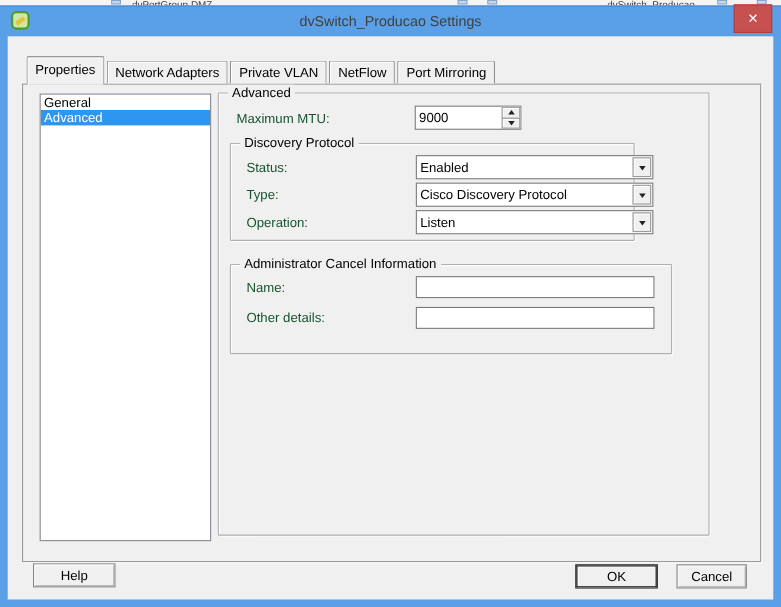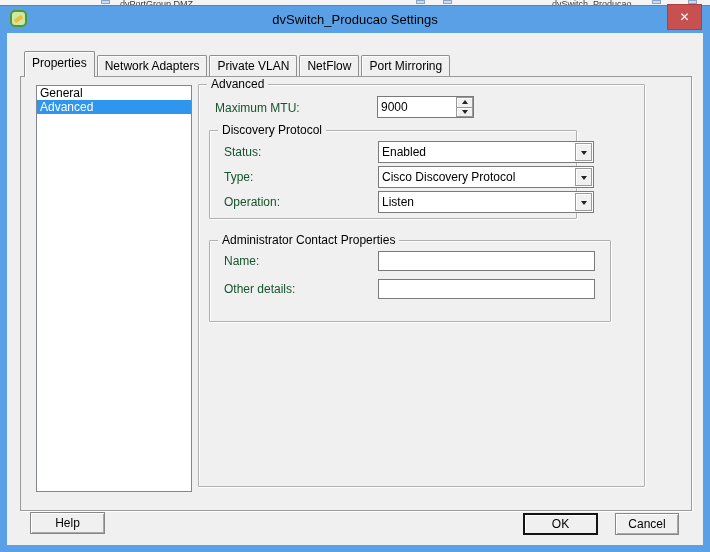--- a/index.html
+++ b/index.html
@@ -16,21 +16,21 @@
   .bg-ico { position:absolute; top:0; height:4px; width:9px; border:1px solid #8aa6c9; background:#c8dcf2; }
 
   
   .dialog {
     position:absolute; left:0; top:5px; width:710px; height:547px;
     background:#5aa0e6; border-top:1px solid #4488cf;
   }
   .titlebar { position:relative; height:27px; }
   .title-text {
     position:absolute; left:0; right:0; top:0; height:27px; line-height:27px;
-    text-align:center; font-size:13px; color:#000000;
+    text-align:center; font-size:13px; color:#404040;
   }
   .app-icon {
     position:absolute; left:10px; top:4px; width:17px; height:17px;
     border:2px solid #4e9a2e; border-radius:5px; background:#cfe8a6;
   }
   .app-icon::after {
     content:""; position:absolute; left:2px; top:5px; width:9px; height:4px;
     background:#e8c23a; transform:rotate(-35deg); border-radius:1px;
   }
   .close-btn {
@@ -215,21 +215,21 @@
             <span class="fld-label" style="left:14px; top:60px; line-height:22px;">Operation:</span>
             <div class="combo" style="left:168px; top:60px; width:216px;">
               <span class="combo-value">Listen</span>
               <span class="combo-arrow">
                   <span class="arrow-dn"></span>
                 </span>
             </div>
           </div>
 
           <div class="groupbox grp-admin">
-            <span class="legend">Administrator Contact Properties</span>
+            <span class="legend">Administrator Cancel Information</span>
 
             <span class="fld-label" style="left:14px; top:10px; line-height:20px;">Name:</span>
             <input class="tinput" type="text" style="left: 168px; top: 10px; width: 217px; height: 20px;" value="">
 
             <span class="fld-label" style="left:14px; top:38px; line-height:20px;">Other details:</span>
             <input class="tinput" type="text" style="left: 168px; top: 38px; width: 217px; height: 20px;" value="">
 
           </div>
         </div>
       </div>

